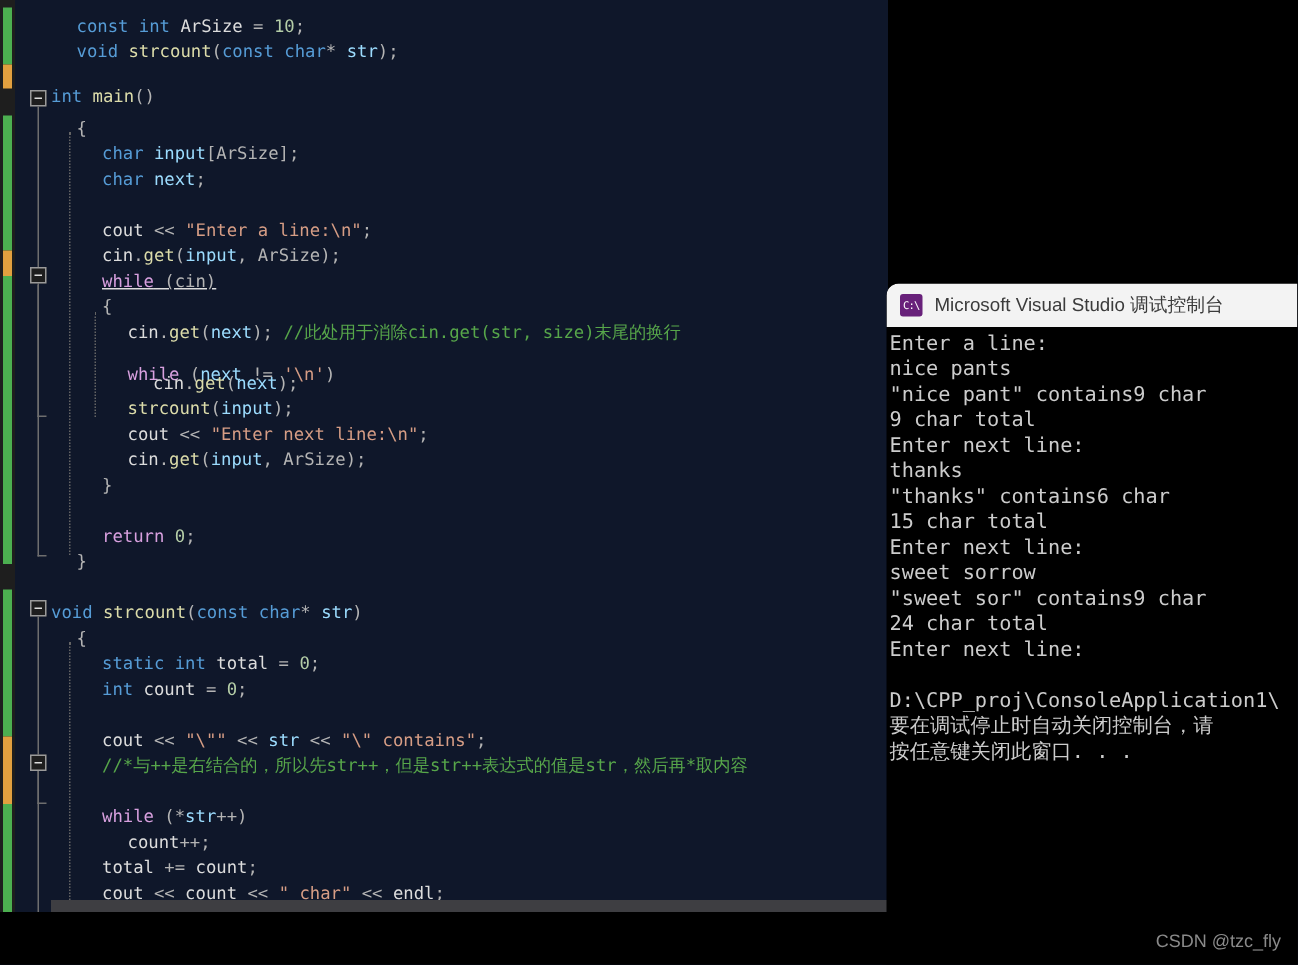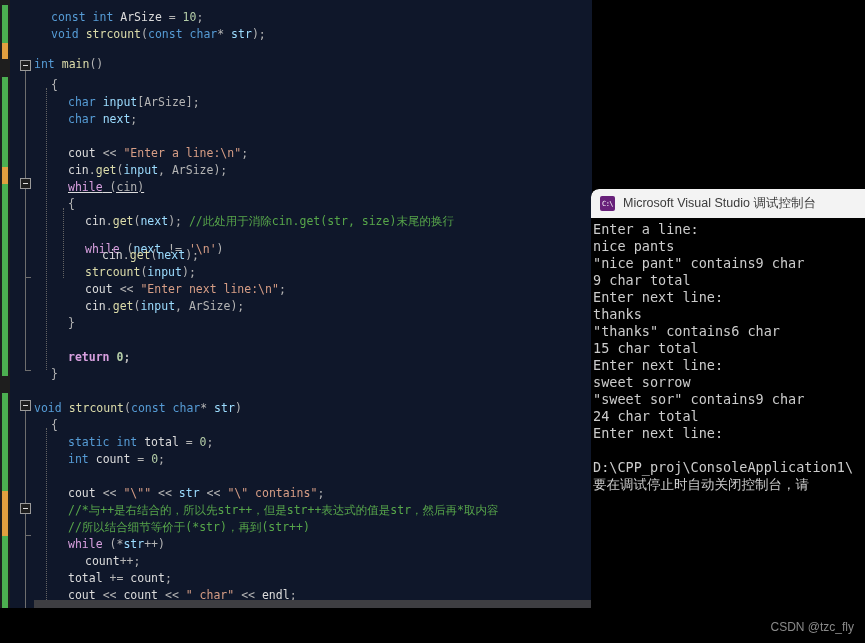--- a/index.html
+++ b/index.html
@@ -110,29 +110,28 @@
       <div class="ln" style="top: 162px; padding-left: 34px;"><span class="pl">cin</span><span class="op">.</span><span class="fn">get</span><span class="op">(</span><span class="var">input</span><span class="op">, ArSize);</span></div>
       <div class="ln" style="top: 179px; padding-left: 34px; text-decoration: underline;"><span class="ctl">while</span><span class="op"> (cin)</span></div>
       <div class="ln" style="top: 196px; padding-left: 34px;"><span class="op">{</span></div>
       <div class="ln" style="top: 213px; padding-left: 51px;"><span class="pl">cin</span><span class="op">.</span><span class="fn">get</span><span class="op">(</span><span class="var">next</span><span class="op">); </span><span class="cmt">//此处用于消除cin.get(str, size)末尾的换行</span></div>
       <div class="ln" style="top: 230px; padding-left: 51px; margin-top: 11px;"><span class="ctl">while</span><span class="op"> (</span><span class="var">next</span><span class="op"> != </span><span class="str">'\n'</span><span class="op">)</span></div>
       <div class="ln" style="top: 247px; padding-left: 68px;"><span class="pl">cin</span><span class="op">.</span><span class="fn">get</span><span class="op">(</span><span class="var">next</span><span class="op">);</span></div>
       <div class="ln" style="top: 264px; padding-left: 51px;"><span class="fn">strcount</span><span class="op">(</span><span class="var">input</span><span class="op">);</span></div>
       <div class="ln" style="top: 281px; padding-left: 51px;"><span class="pl">cout </span><span class="op">&lt;&lt;</span><span class="pl"> </span><span class="str">"Enter next line:\n"</span><span class="op">;</span></div>
       <div class="ln" style="top: 298px; padding-left: 51px;"><span class="pl">cin</span><span class="op">.</span><span class="fn">get</span><span class="op">(</span><span class="var">input</span><span class="op">, ArSize);</span></div>
       <div class="ln" style="top: 315px; padding-left: 34px;"><span class="op">}</span></div>
-      <div class="ln" style="top: 349px; padding-left: 34px; font-weight: bold;"><span class="ctl">return</span><span class="pl"> </span><span class="num">0</span><span class="op">;</span></div>
+      <div class="ln" style="top: 349px; padding-left: 34px;"><span class="ctl">return</span><span class="pl"> </span><span class="num">0</span><span class="op">;</span></div>
       <div class="ln" style="top: 366px; padding-left: 17px;"><span class="op">}</span></div>
       <div class="ln" style="top: 400px; padding-left: 0px;"><span class="kw">void</span><span class="pl"> </span><span class="fn">strcount</span><span class="op">(</span><span class="kw">const</span><span class="pl"> </span><span class="kw">char</span><span class="op">* </span><span class="var">str</span><span class="op">)</span></div>
       <div class="ln" style="top: 417px; padding-left: 17px;"><span class="op">{</span></div>
       <div class="ln" style="top: 434px; padding-left: 34px;"><span class="kw">static</span><span class="pl"> </span><span class="kw">int</span><span class="pl"> total </span><span class="op">=</span><span class="pl"> </span><span class="num">0</span><span class="op">;</span></div>
       <div class="ln" style="top: 451px; padding-left: 34px;"><span class="kw">int</span><span class="pl"> count </span><span class="op">=</span><span class="pl"> </span><span class="num">0</span><span class="op">;</span></div>
       <div class="ln" style="top: 485px; padding-left: 34px;"><span class="pl">cout </span><span class="op">&lt;&lt;</span><span class="pl"> </span><span class="str">"\""</span><span class="pl"> </span><span class="op">&lt;&lt;</span><span class="pl"> </span><span class="var">str</span><span class="pl"> </span><span class="op">&lt;&lt;</span><span class="pl"> </span><span class="str">"\" contains"</span><span class="op">;</span></div>
       <div class="ln" style="top: 502px; padding-left: 34px;"><span class="cmt">//*与++是右结合的，所以先str++，但是str++表达式的值是str，然后再*取内容</span></div>
-      <div class="ln" style="top: 519px; padding-left: 34px;"><span class="cmt">//所以结合细节等价于(*str)，再到(str++)</span></div>
       <div class="ln" style="top: 536px; padding-left: 34px;"><span class="ctl">while</span><span class="op"> (*</span><span class="var">str</span><span class="op">++)</span></div>
       <div class="ln" style="top: 553px; padding-left: 51px;"><span class="pl">count</span><span class="op">++;</span></div>
       <div class="ln" style="top: 570px; padding-left: 34px; text-align: right;"><span class="pl">total </span><span class="op">+=</span><span class="pl"> count</span><span class="op">;</span></div>
       <div class="ln" style="top: 587px; padding-left: 34px;"><span class="pl">cout </span><span class="op">&lt;&lt;</span><span class="pl"> count </span><span class="op">&lt;&lt;</span><span class="pl"> </span><span class="str">" char"</span><span class="pl"> </span><span class="op">&lt;&lt;</span><span class="pl"> endl</span><span class="op">;</span></div>
       <div class="ln" style="top: 604px; padding-left: 34px;"><span class="pl">cout </span><span class="op">&lt;&lt;</span><span class="pl"> total </span><span class="op">&lt;&lt;</span><span class="pl"> </span><span class="str">" char total"</span><span class="pl"> </span><span class="op">&lt;&lt;</span><span class="pl"> endl</span><span class="op">;</span></div>
       <div class="ln" style="top: 621px; padding-left: 17px;"><span class="op">}</span></div>
       <div class="vline dotted" style="left: 12px; top: 88px; height: 282px;"></div>
       <div class="vline dotted" style="left: 29px; top: 208px; height: 70px;"></div>
       <div class="vline dotted" style="left: 12px; top: 428px; height: 194px;"></div>
     </div>
@@ -156,16 +155,17 @@
       <div class="cl">"thanks" contains6 char</div>
       <div class="cl">15 char total</div>
       <div class="cl">Enter next line:</div>
       <div class="cl">sweet sorrow</div>
       <div class="cl">"sweet sor" contains9 char</div>
       <div class="cl">24 char total</div>
       <div class="cl">Enter next line:</div>
       <div class="cl blank">&nbsp;</div>
       <div class="cl">D:\CPP_proj\ConsoleApplication1\</div>
       <div class="cl">要在调试停止时自动关闭控制台，请</div>
+      <div class="cl">按任意键关闭此窗口. . .</div>
     </div>
 </div>
 
 <div id="watermark">CSDN @tzc_fly</div>
 
 </body></html>

